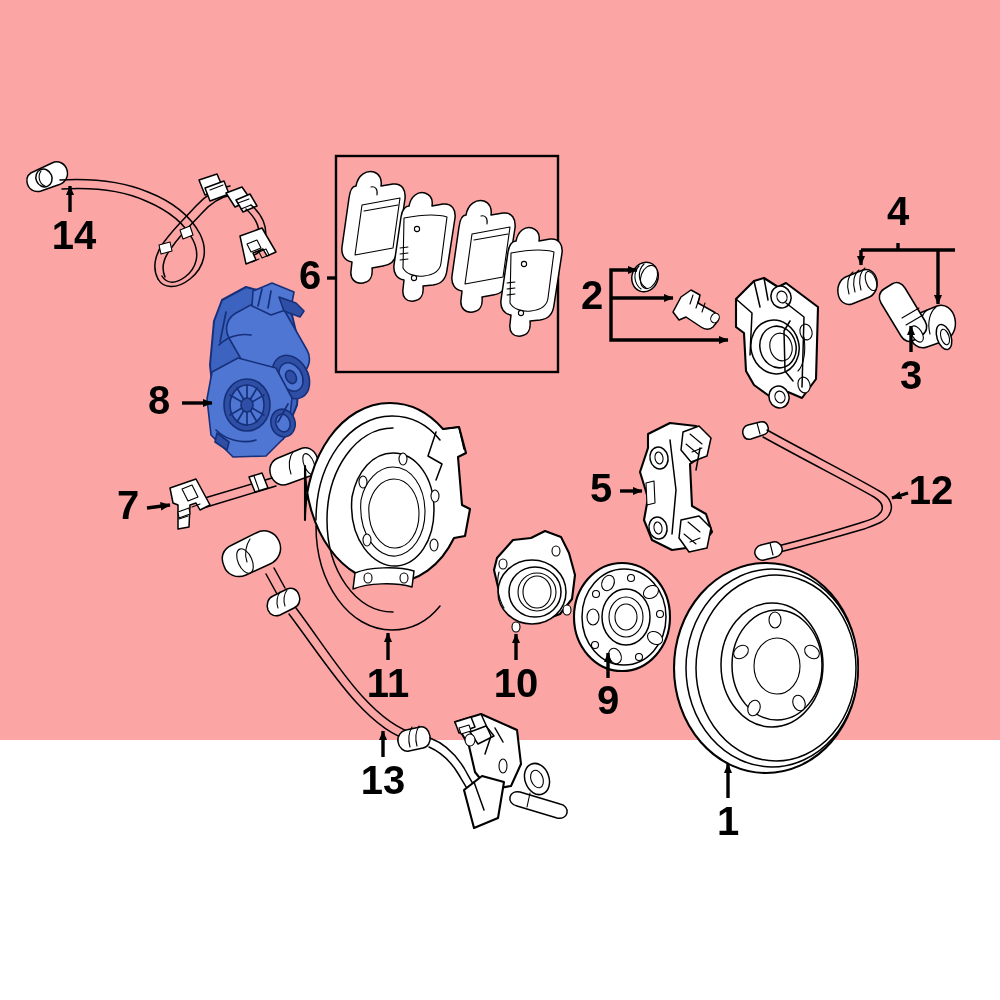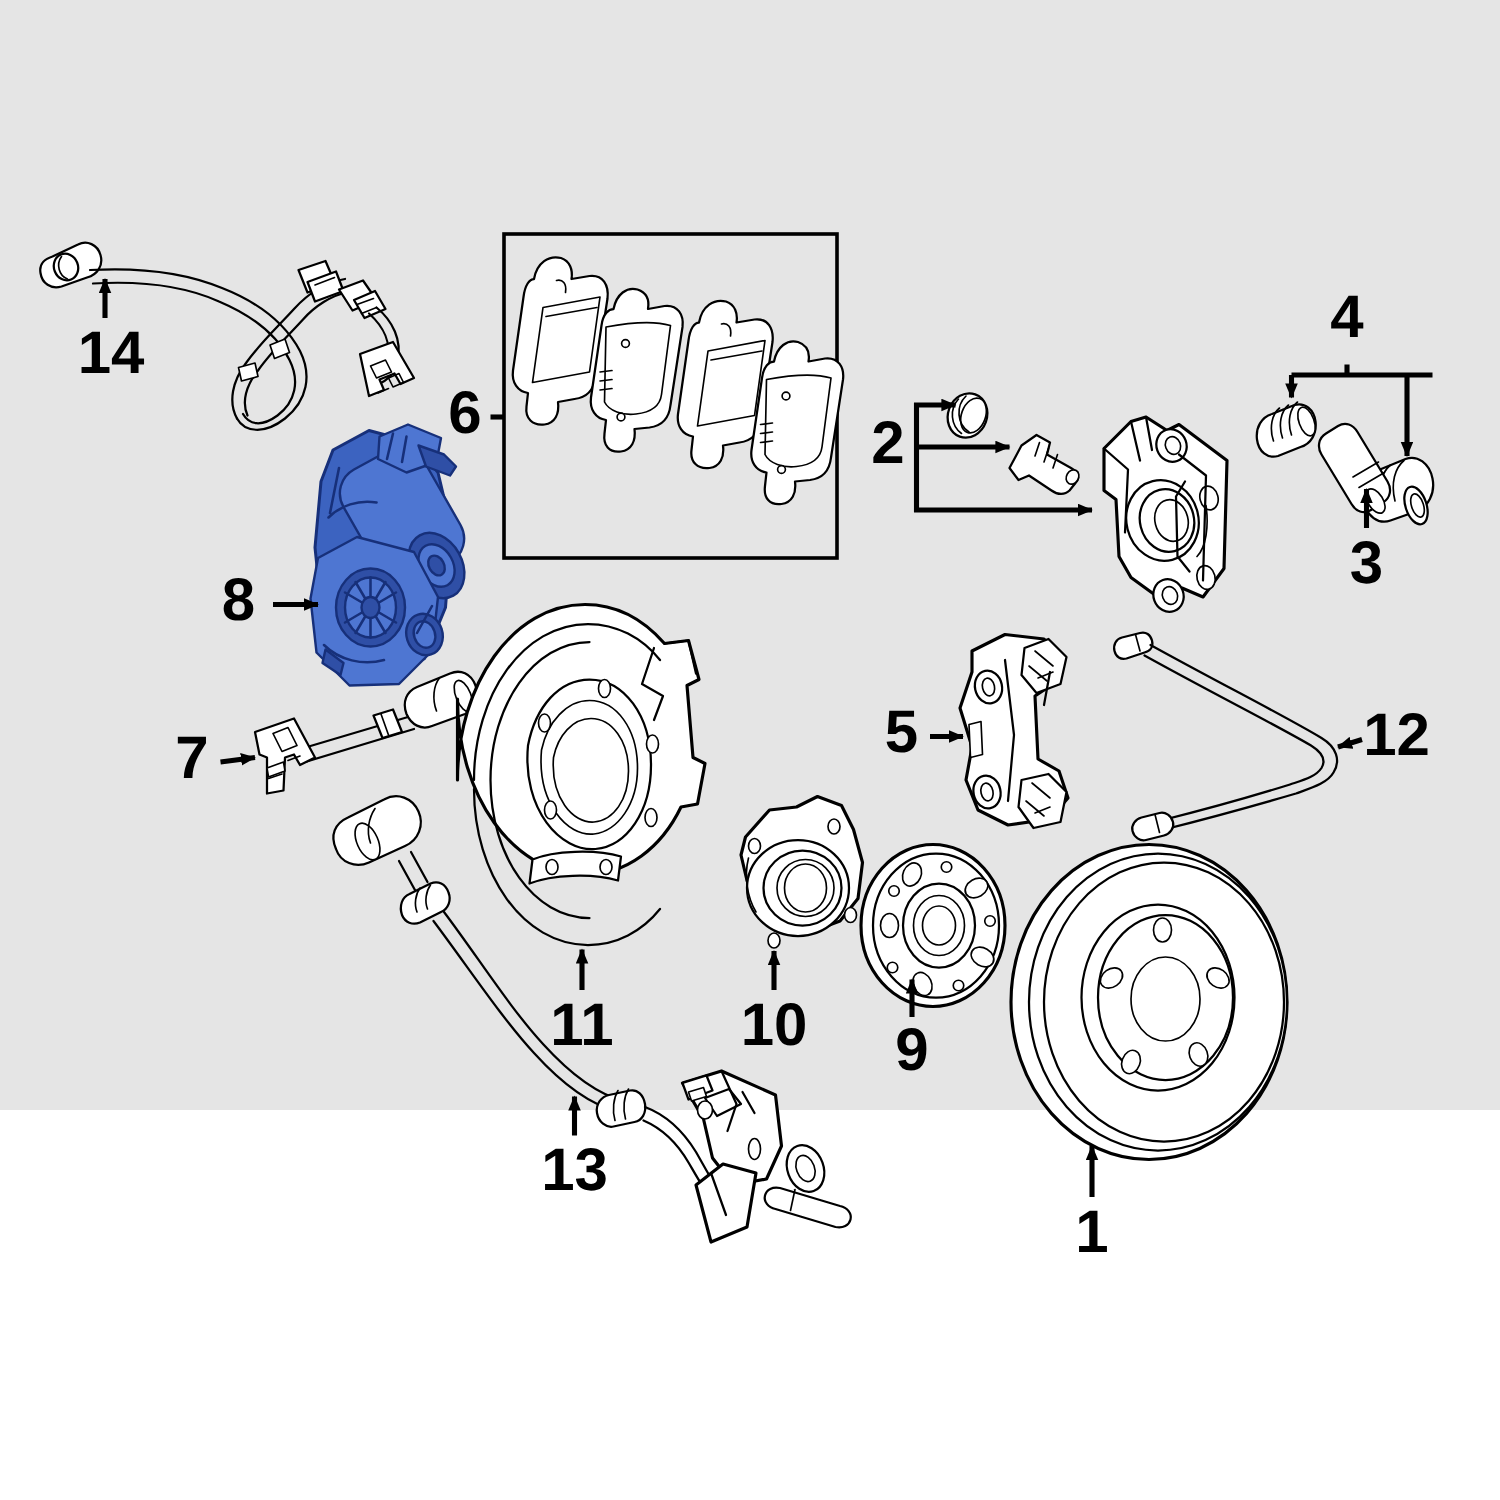--- a/index.html
+++ b/index.html
@@ -2,21 +2,21 @@
 <html><head>
 <meta charset="utf-8">
 <title>Brake Components Exploded Parts Diagram</title>
 <style>
   html,body{margin:0;padding:0;background:#ffffff;}
   body{
     width:1000px;height:1000px;overflow:hidden;
     font-family:"Liberation Sans","DejaVu Sans",sans-serif;
     -webkit-font-smoothing:antialiased;
   }
-  #diagram-root{position:relative;width:1000px;height:740px;background:#e5e5e5;}
+  #diagram-root{position:relative;width:1000px;height:740px;background:#fca5a5;}
   svg#parts-svg{display:block;width:1000px;height:1000px;}
   .ln-thin{fill:none;stroke:#000;stroke-width:1.5;stroke-linejoin:round;stroke-linecap:round;}
   .ln-hair{fill:none;stroke:#000;stroke-width:1.1;stroke-linejoin:round;stroke-linecap:round;}
   .fillw{fill:#ffffff;stroke:#000;stroke-width:2.1;stroke-linejoin:round;stroke-linecap:round;}
   .fillw-thin{fill:#ffffff;stroke:#000;stroke-width:1.5;stroke-linejoin:round;stroke-linecap:round;}
   .fillw-hair{fill:#ffffff;stroke:#000;stroke-width:1.1;stroke-linejoin:round;stroke-linecap:round;}
   .hl{fill:#3C63C0;stroke:#17307a;stroke-width:2.0;stroke-linejoin:round;stroke-linecap:round;}
   .hl-dk{fill:#2F4FA6;stroke:#17307a;stroke-width:1.6;stroke-linejoin:round;stroke-linecap:round;}
   .hl-lt{fill:#4E76D2;stroke:#17307a;stroke-width:1.6;stroke-linejoin:round;stroke-linecap:round;}
   .hl-line{fill:none;stroke:#17307a;stroke-width:1.7;stroke-linejoin:round;stroke-linecap:round;}

